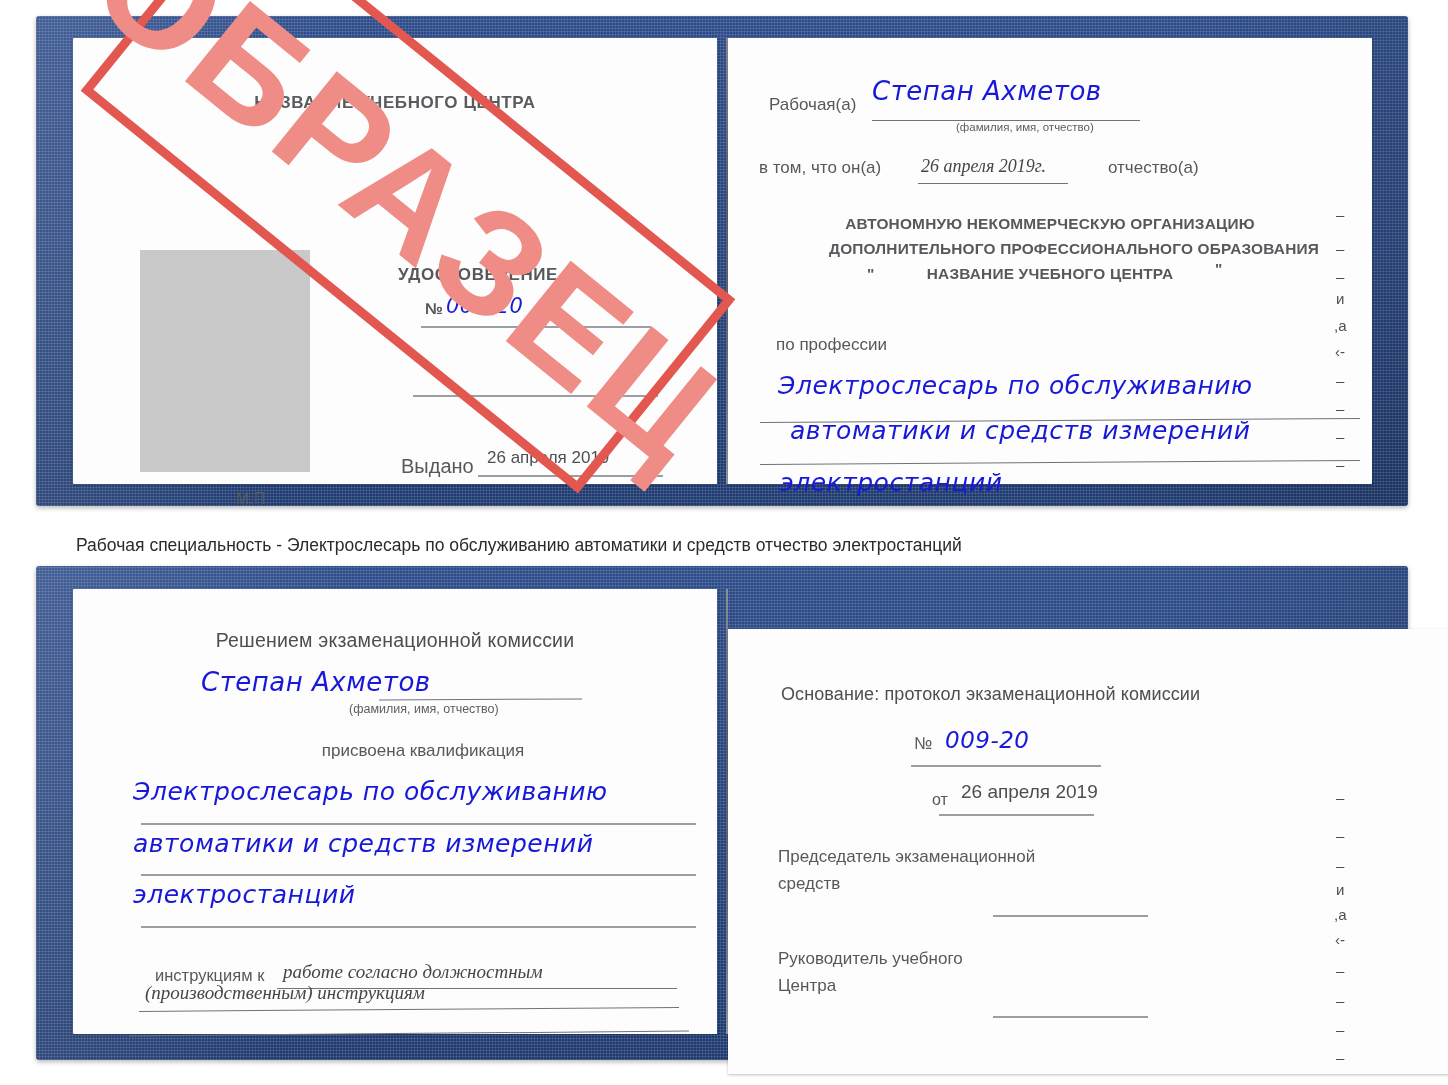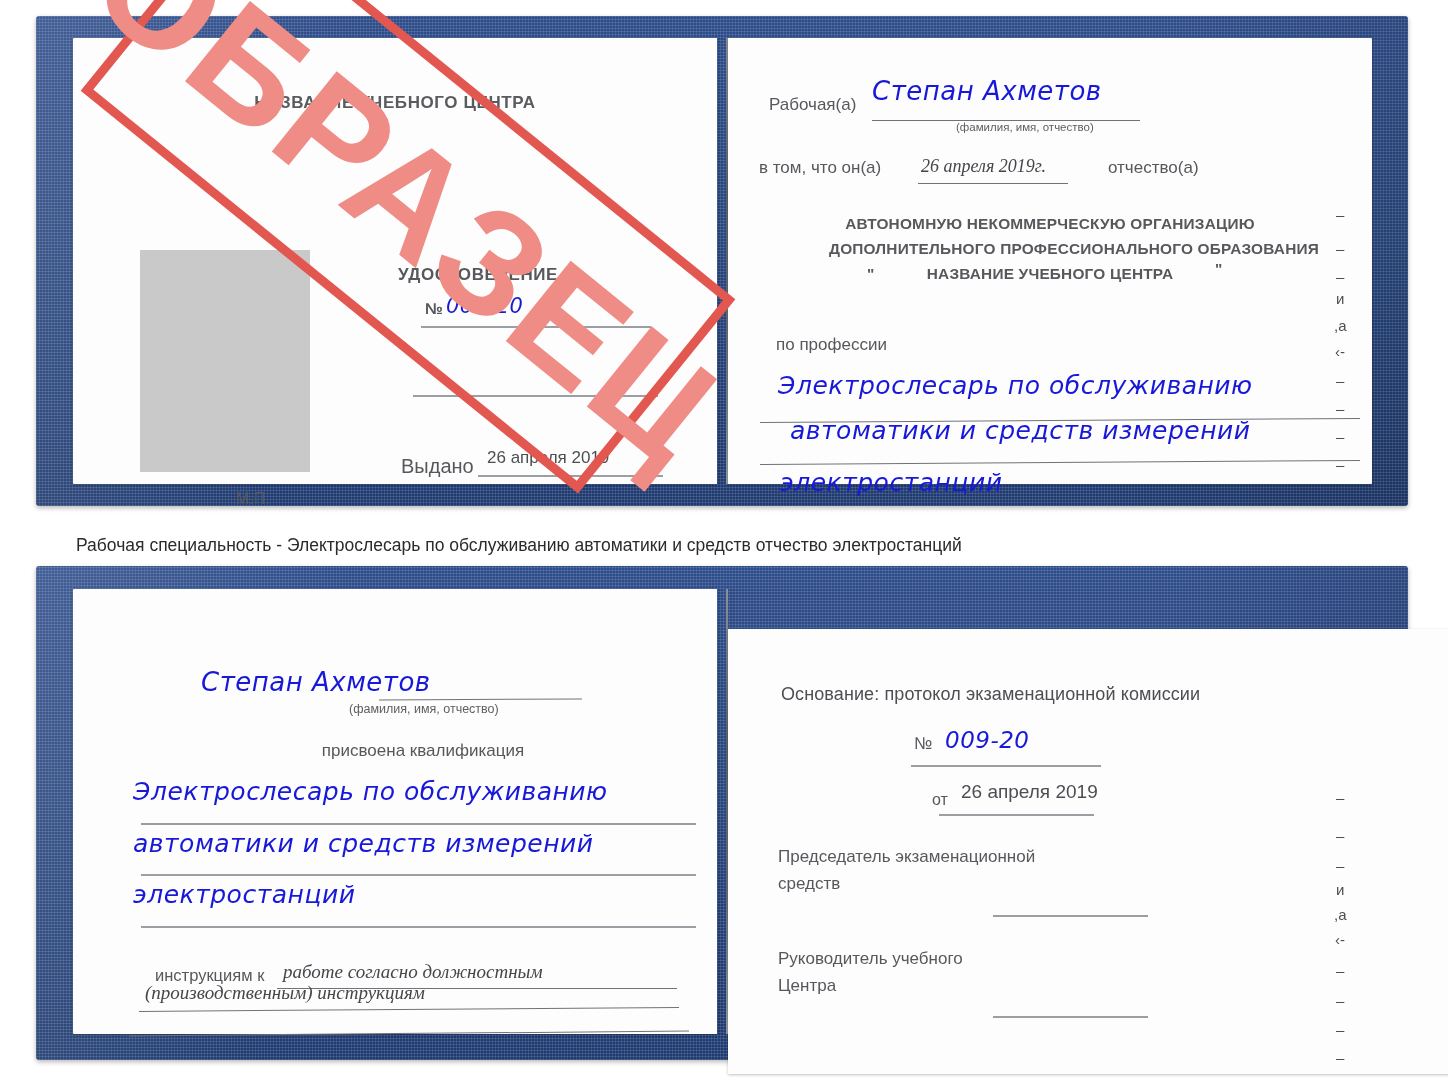--- a/index.html
+++ b/index.html
@@ -163,20 +163,21 @@
   </div>
 
   <div class="caption" style="left:76px; top:533px;">Рабочая специальность - Электрослесарь по обслуживанию автоматики и средств отчество электростанций</div>
 
   <div class="book" style="left:36px; top:566px; width:1372px; height:494px;">
     <div class="cover"></div>
     <div class="cover-sheen"></div>
 
     <div class="paper left" style="left:37px; top:23px; width:644px; height:445px;">
 
+      <div class="t center" style="left:0; top:40px; width:644px; font-size:19.5px; color:#4d4e52; letter-spacing:.2px;">Решением экзаменационной комиссии</div>
 
       <div class="hand" style="left:128px; top:78px; font-size:26px;">Степан Ахметов</div>
       <div class="rule thin" style="left:306px; top:110px; width:203px; transform:rotate(-0.3deg);"></div>
       <div class="t" style="left:276px; top:113px; font-size:12.5px; color:#5d5e62;">(фамилия, имя, отчество)</div>
 
       <div class="t center" style="left:0; top:152px; width:700px; font-size:17px;">присвоена квалификация</div>
 
       <div class="hand" style="left:60px; top:188px; font-size:25px;">Электрослесарь по обслуживанию</div>
       <div class="rule" style="left:68px; top:234px; width:555px;"></div>
 

